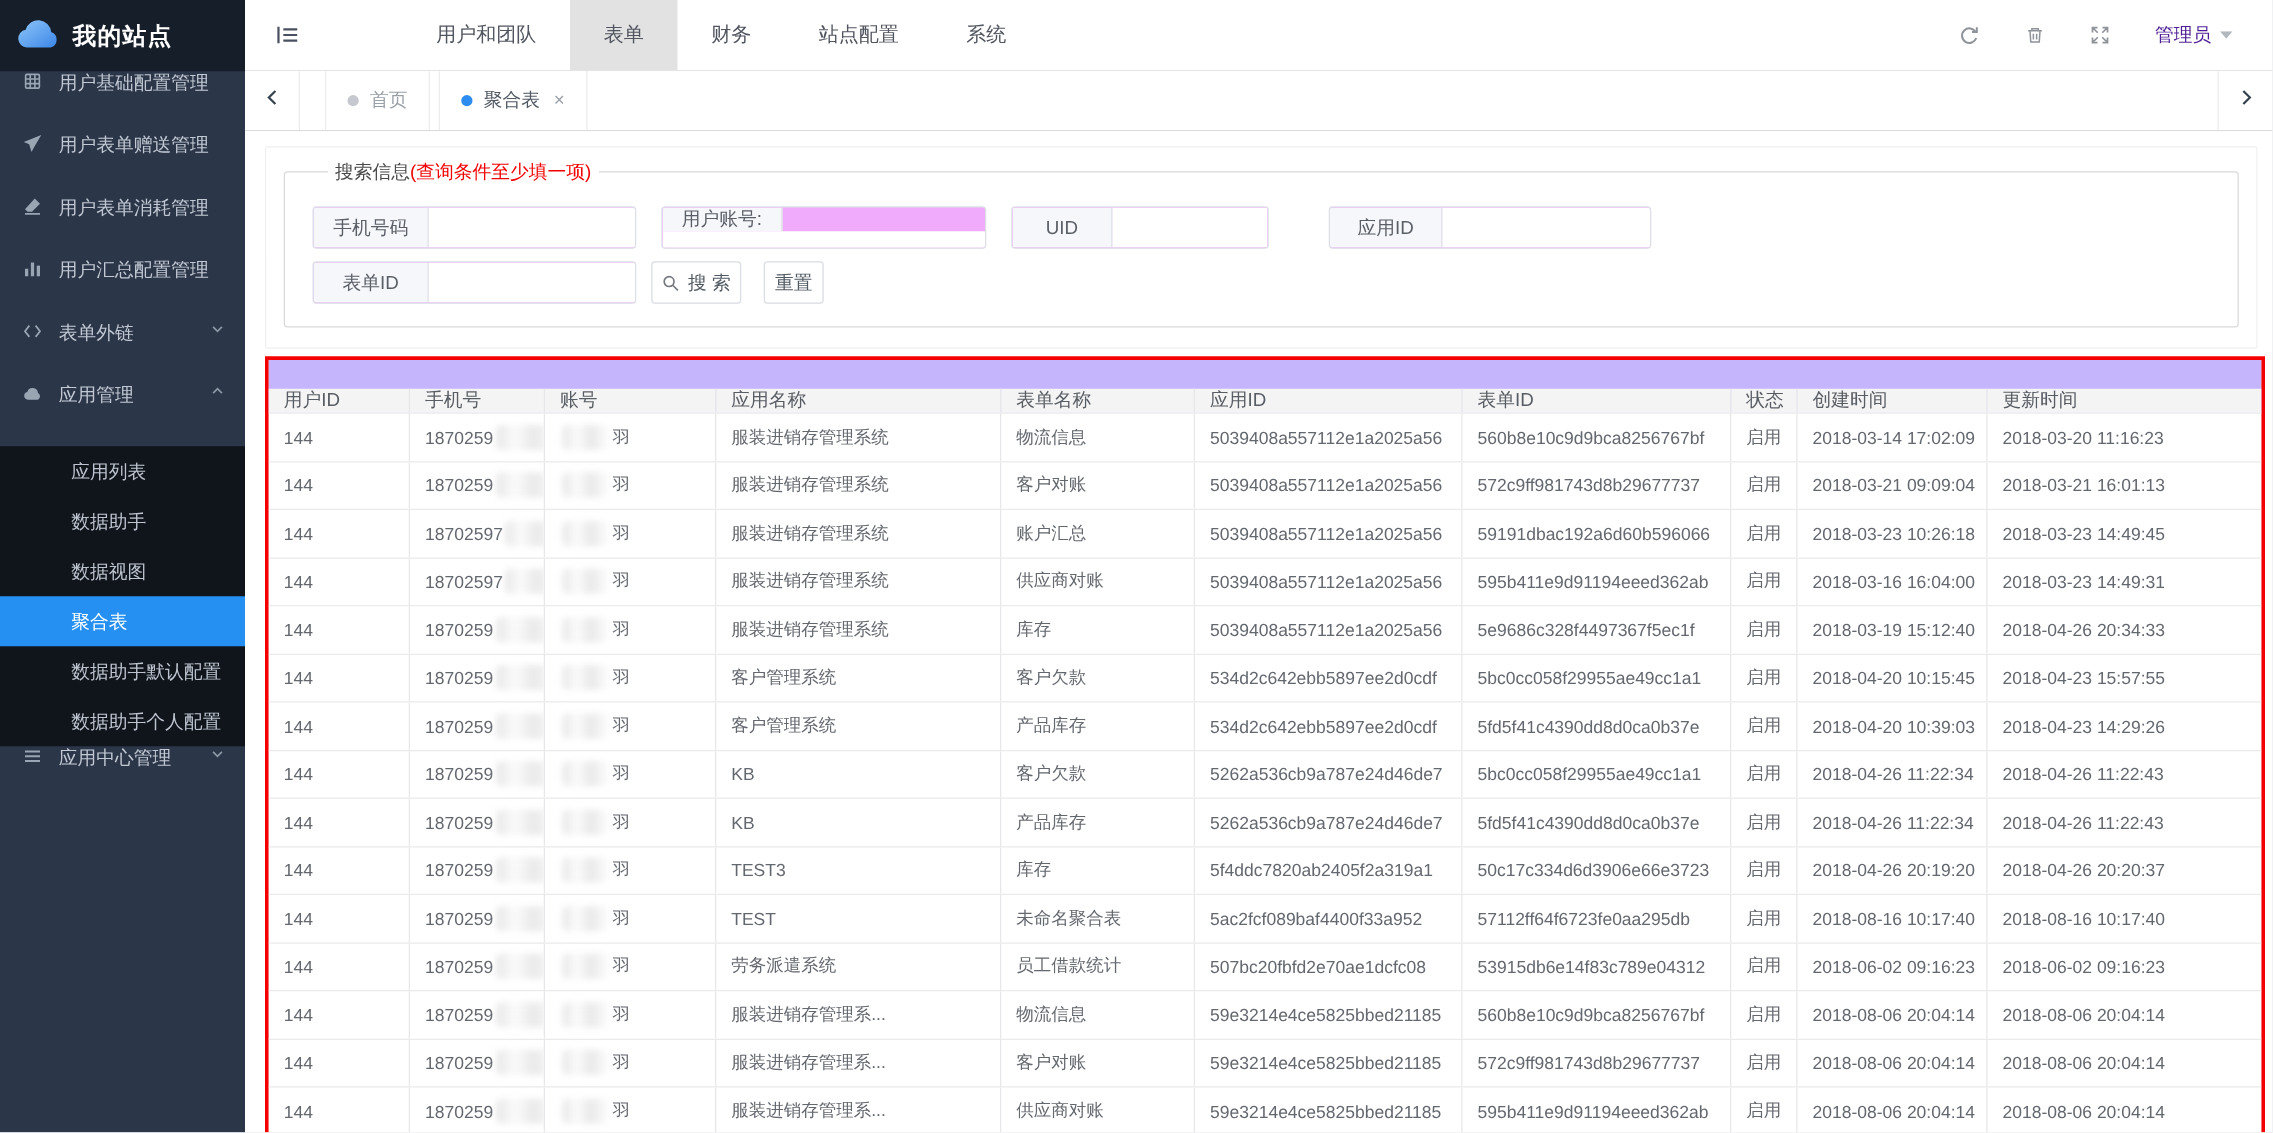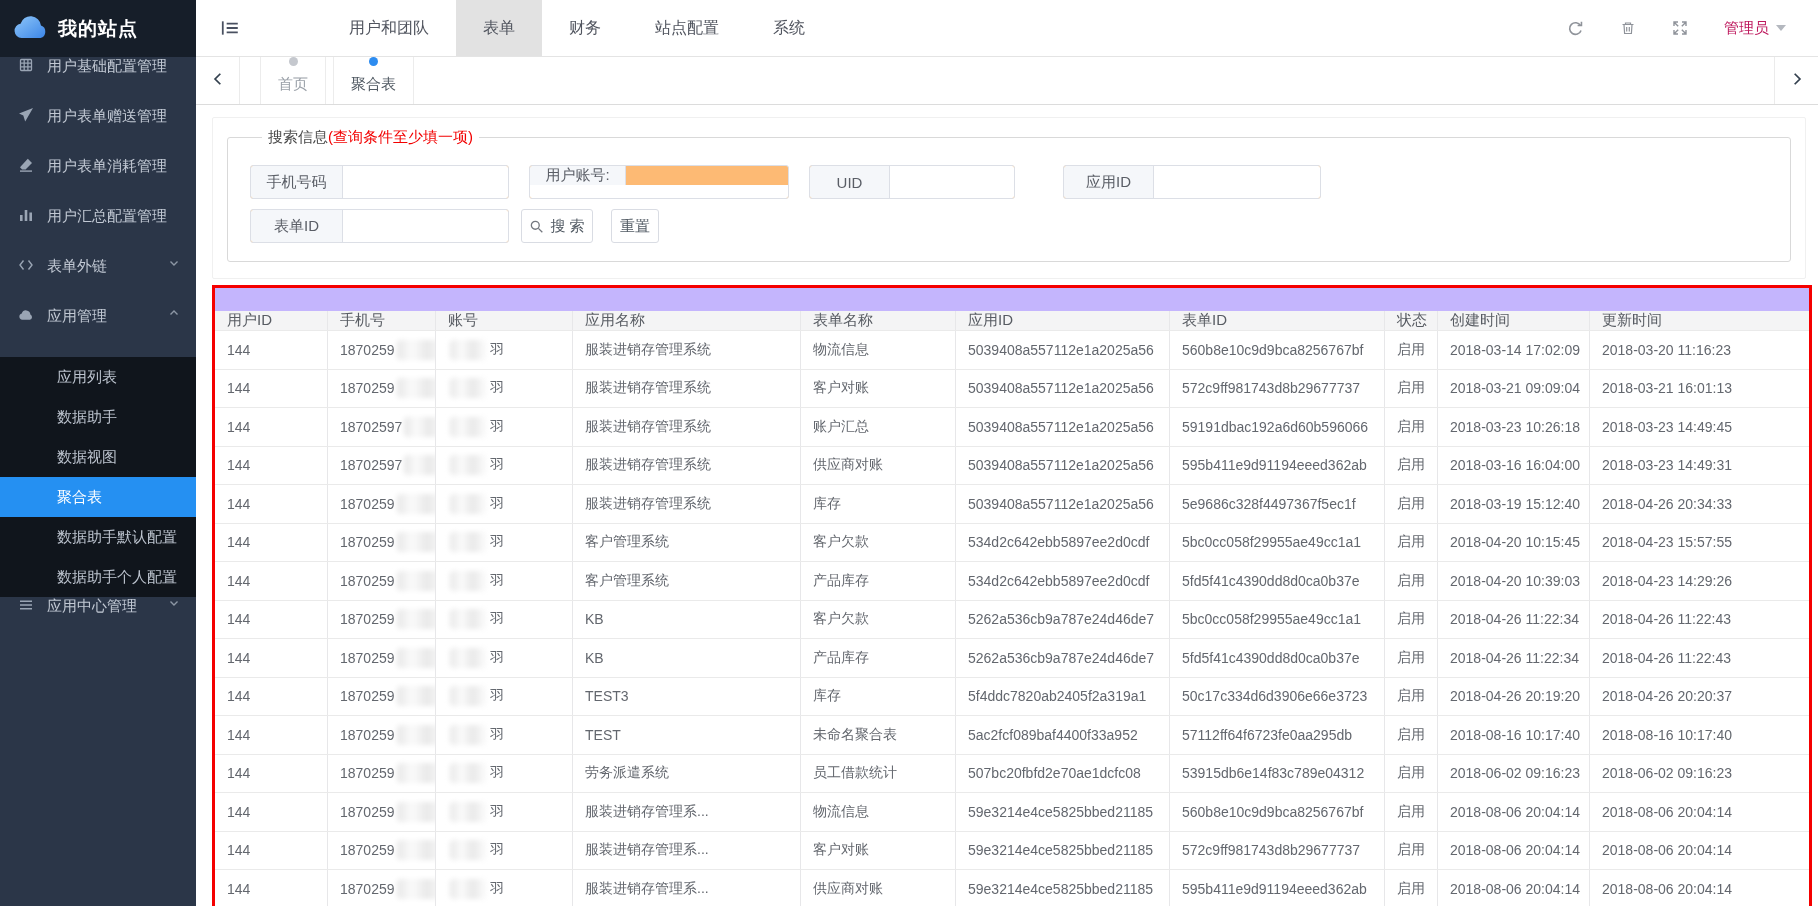--- a/index.html
+++ b/index.html
@@ -23,45 +23,45 @@
   .main { flex:1; display:flex; flex-direction:column; min-width:0; }
 
   
   .topnav { height:57px; background:#fff; border-bottom:1px solid #e4e4e4; display:flex; align-items:stretch; flex-shrink:0; }
   .collapse-btn { display:flex; align-items:center; margin-left:24px; color:#495060; cursor:pointer; }
   .nav-tabs { display:flex; margin-left:82px; }
   .nav-tab { display:flex; align-items:center; padding:0 27px; font-size:16px; color:#51555f; cursor:pointer; white-space:nowrap; }
   .nav-tab.active { background:#e2e2e2; }
   .topnav-right { margin-left:auto; display:flex; align-items:center; gap:36px; margin-right:32px; color:#8f939a; }
   .tn-icon { display:flex; align-items:center; cursor:pointer; }
-  .admin-box { display:flex; align-items:center; gap:7px; color:#be185d; font-size:15px; cursor:pointer; }
+  .admin-box { display:flex; align-items:center; gap:7px; color:#4c1d95; font-size:15px; cursor:pointer; }
   .admin-box .caret { color:#b4b8bf; display:flex; }
 
   
   .tabbar { height:48px; background:#fff; border-bottom:1px solid #dcdcdc; display:flex; align-items:stretch; flex-shrink:0; }
   .tab-scroll { width:44px; display:flex; align-items:center; justify-content:center; color:#33404e; cursor:pointer; }
   .tab-scroll.left { border-right:1px solid #ebebeb; }
   .tab-scroll.right { margin-left:auto; border-left:1px solid #ebebeb; }
   .page-tabs { display:flex; align-items:stretch; margin-left:20px; }
-  .page-tab { display:flex; align-items:center; gap:9px; padding:0 17px; border-left:1px solid #ececec; border-right:1px solid #ececec; margin-right:7px; font-size:15px; color:#9aa0a8; cursor:pointer; white-space:nowrap;flex-direction:column; }
+  .page-tab { display:flex; align-items:center; gap:9px; padding:0 17px; border-left:1px solid #ececec; border-right:1px solid #ececec; margin-right:7px; font-size:15px; color:#9aa0a8; cursor:pointer; white-space:nowrap; }
   .page-tab.active { color:#515a63; }
   .dot { width:9px; height:9px; border-radius:50%; background:#c5c8ce; flex-shrink:0; }
   .page-tab.active .dot { background:#2d8cf0; }
   .tab-close { color:#9aa0a8; font-size:15px; margin-left:2px; cursor:pointer; }
 
   
   .content { height:801px; background:#fff; padding:12px 12px 0 16px; overflow:hidden; }
 
   .search-card { border:1px solid #f0f0f0; border-radius:2px; padding:10px 14px 16px; background:#fff; }
   fieldset { border:1px solid #d9d9d9; border-radius:3px; padding:12px 0 18px 22px; }
   legend { margin-left:12px; padding:0 6px; font-size:15px; color:#4a4a4a; }
   legend .red { color:#f20000; }
   .form-row { display:flex; align-items:center; margin-top:10px; }
   .form-row:first-of-type { margin-top:6px; }
-  .input-group { display:flex; height:34px; border:1px solid #dcdfe6; border-radius:3px; overflow:hidden; background:#fdba74; }
+  .input-group { display:flex; height:34px; border:1px solid #dcdfe6; border-radius:3px; overflow:hidden; background:#f0abfc; }
   .ig-label { background:#f5f7fa; border-right:1px solid #dcdfe6; display:flex; align-items:center; justify-content:center; color:#5a5e66; font-size:15px; flex-shrink:0; }
   .ig-input { border:none; outline:none; flex:1; padding:0 10px; font-size:14px; color:#333; min-width:0; background:#fff; }
   .btn { height:34px; border:1px solid #d9dce3; border-radius:3px; background:#fff; color:#515a63; font-size:15px; display:flex; align-items:center; justify-content:center; gap:6px; cursor:pointer; font-family:inherit; }
   .btn .s-icon { color:#73777e; display:flex; }
 
   
   .table-wrap { margin-top:6px; width:1600px; border:3px solid #f50000; background:#fff; }
   .t-row, .t-header { display:flex; background:#fff; }
   .t-header { height:42px; background:#c4b5fd;align-items:flex-end; }
   .t-row { height:38.5px; border-top:1px solid #eaeaea;text-align:right; }

